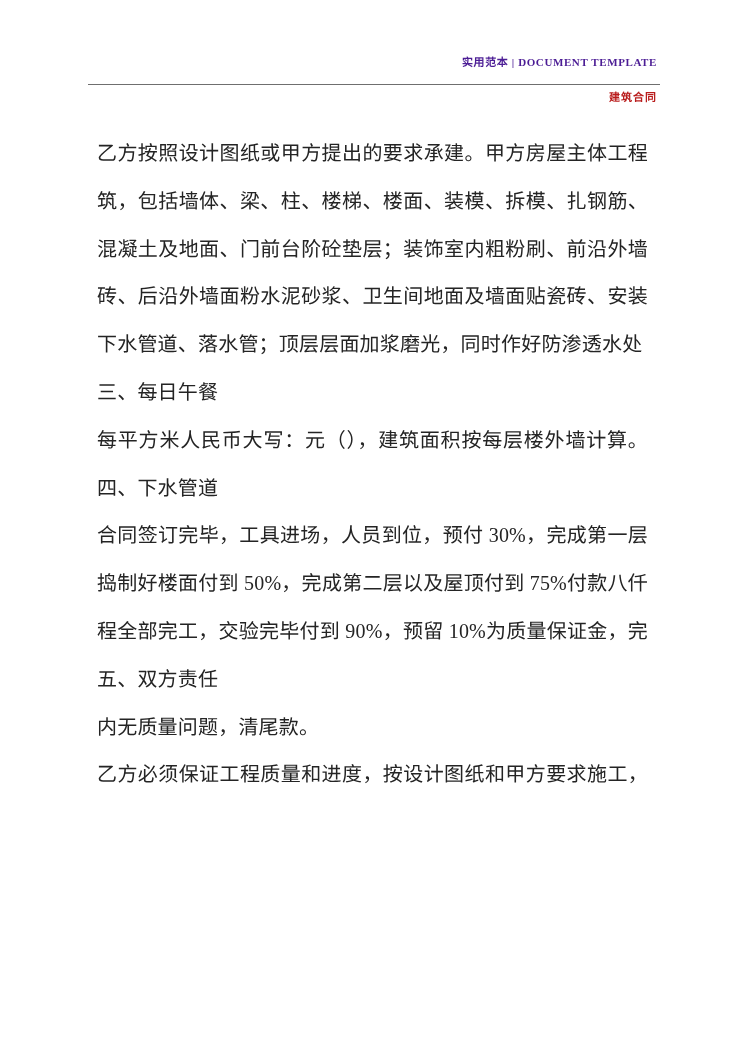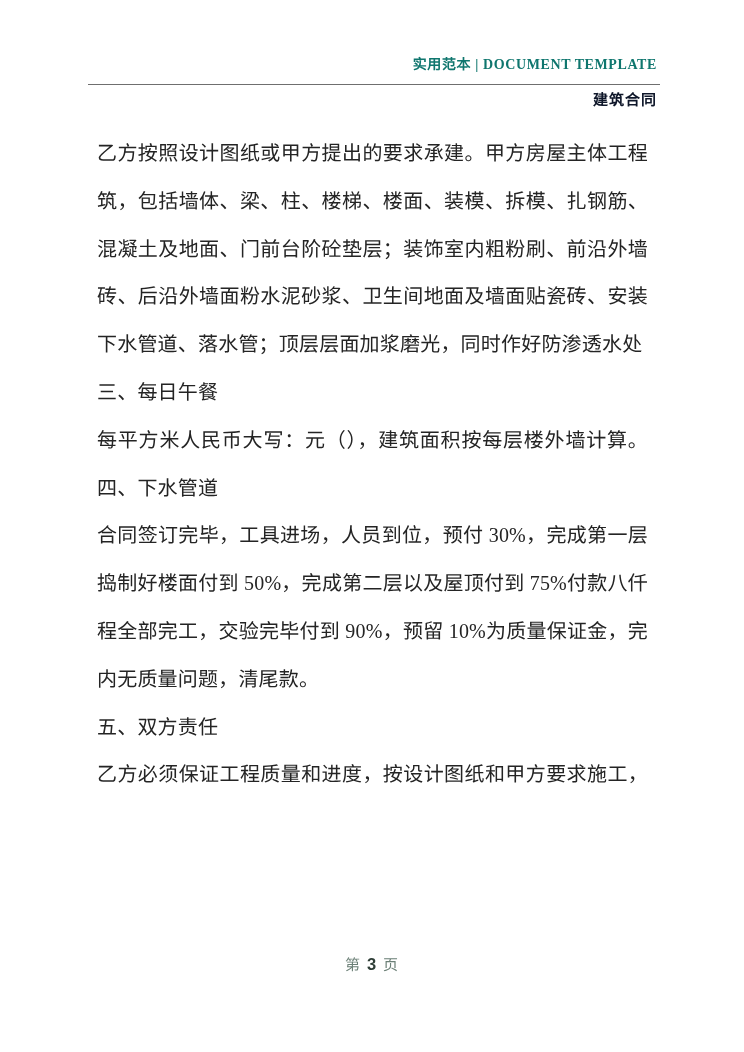--- a/index.html
+++ b/index.html
@@ -15,43 +15,43 @@
     overflow: hidden;
     font-family: "Liberation Serif", "DejaVu Serif", serif;
     color: #1f1f1f;
   }
   .header-brand {
     position: absolute;
     top: 53px;
     left: 88px;
     right: 87px;
     text-align: right;
-    font-size: 14px;
+    font-size: 11px;
     font-weight: 700;
     letter-spacing: 0.6px;
-    color: #0f766e;
+    color: #4c1d95;
     white-space: nowrap;
   }
   .header-rule {
     position: absolute;
     top: 84px;
     left: 88px;
     width: 572px;
     height: 0;
     border-top: 1.5px solid #6f6f6f;
   }
   .doc-title {
     position: absolute;
     top: 88px;
     left: 88px;
     right: 87px;
     text-align: right;
-    font-size: 15px;
+    font-size: 11px;
     font-weight: 700;
-    color: #0f172a;
+    color: #b91c1c;
     letter-spacing: 1px;
   }
   .doc-body {
     position: absolute;
     top: 130px;
     left: 97px;
     width: 551px;
   }
   .body-line {
     font-size: 20px;
@@ -101,22 +101,19 @@
       <div class="body-line justified">筑，包括墙体、梁、柱、楼梯、楼面、装模、拆模、扎钢筋、现浇</div>
       <div class="body-line justified">混凝土及地面、门前台阶砼垫层；装饰室内粗粉刷、前沿外墙贴瓷</div>
       <div class="body-line justified">砖、后沿外墙面粉水泥砂浆、卫生间地面及墙面贴瓷砖、安装瓷盆、</div>
       <div class="body-line">下水管道、落水管；顶层层面加浆磨光，同时作好防渗透水处理。</div>
       <div class="body-line heading">三、每日午餐</div>
       <div class="body-line justified">每平方米人民币大写：元（），建筑面积按每层楼外墙计算。施工范</div>
       <div class="body-line heading">四、下水管道</div>
       <div class="body-line justified">合同签订完毕，工具进场，人员到位，预付 30%，完成第一层砖砌并</div>
       <div class="body-line justified">捣制好楼面付到 50%，完成第二层以及屋顶付到 75%付款八仟元，工</div>
       <div class="body-line justified">程全部完工，交验完毕付到 90%，预留 10%为质量保证金，完工一年</div>
+      <div class="body-line heading">五、双方责任</div>
       <div class="body-line">内无质量问题，清尾款。</div>
-      <div class="body-line heading">五、双方责任</div>
       <div class="body-line justified">乙方必须保证工程质量和进度，按设计图纸和甲方要求施工，节约</div>
     </div>
 
-  <div class="footer">
-    <span>第</span><span class="page-num">3</span><span>页</span>
-  </div>
 
 </div>
 
 </body></html>

